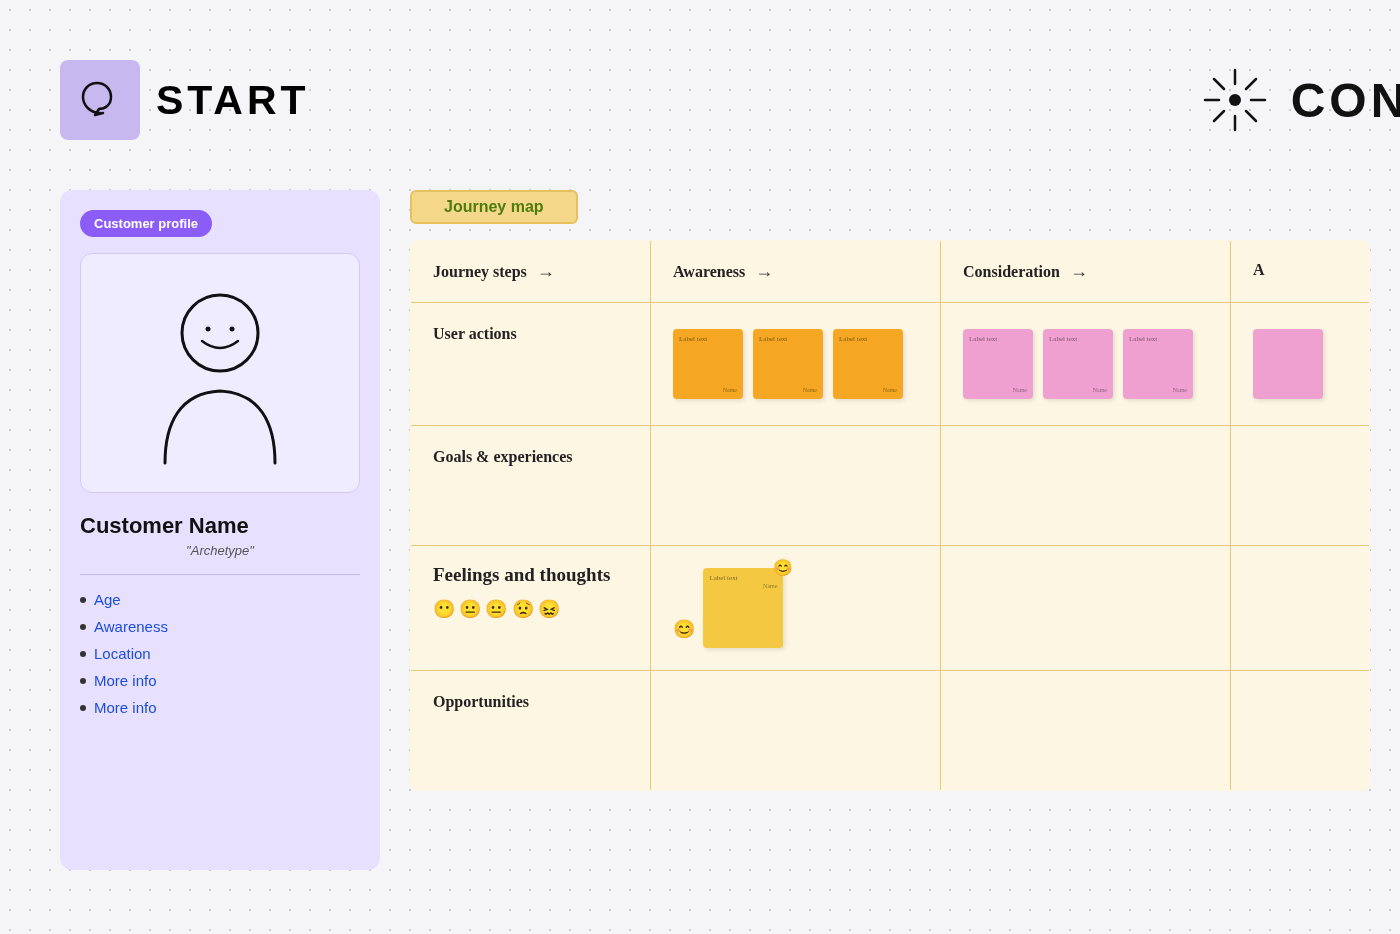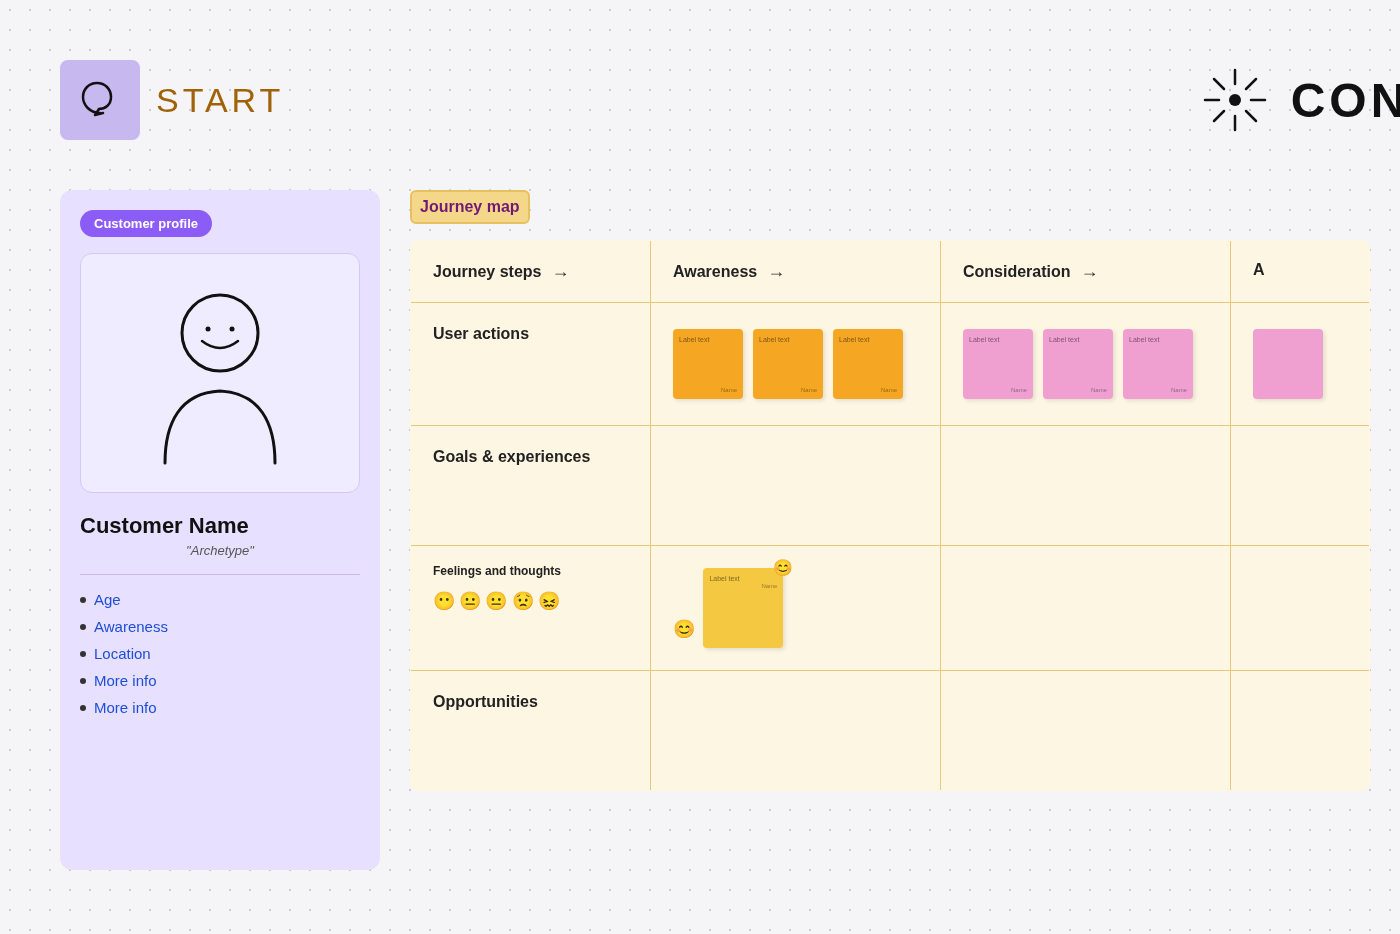--- a/index.html
+++ b/index.html
@@ -39,25 +39,25 @@
       align-items: center;
       justify-content: center;
     }
 
     .header-icon-svg {
       width: 50px;
       height: 50px;
     }
 
     .header-title {
-      font-size: 34px;
-      font-weight: 400;
+      font-size: 41px;
+      font-weight: 700;
       font-family: 'Arial Black', sans-serif;
       letter-spacing: 4px;
-      color: #a16207;
+      color: #000000;
       text-transform: uppercase;
     }
 
     .header-right {
       position: absolute;
       top: 60px;
       right: -60px;
       display: flex;
       align-items: center;
       gap: 16px;
@@ -169,36 +169,37 @@
       position: absolute;
       top: 190px;
       left: 410px;
       right: -200px;
       bottom: 0;
     }
 
     .journey-map-label {
       background: #f5d78a;
       border: 2px solid #e8c060;
-      color: #701a75;
-      padding: 6px 8px;
+      color: #4d7c0f;
+      padding: 6px 32px;
       border-radius: 6px;
       font-size: 16px;
       font-weight: 600;
       display: inline-block;
       margin-bottom: 16px;
     }
 
     .journey-table {
       border-collapse: collapse;
       width: 960px;
       background: #fdf6e3;
       border-radius: 8px;
       overflow: hidden;
       border: 1.5px solid #e8c878;
+      font-family: Liberation Serif, serif;
     }
 
     .journey-table th,
     .journey-table td {
       border: 1.5px solid #e8c878;
       vertical-align: top;
     }
 
     
     .journey-table thead th {
@@ -248,21 +249,21 @@
     }
 
     .row-label {
       font-size: 16px;
       font-weight: 700;
       color: #222;
       padding-top: 4px;
     }
 
     .row-label-sub {
-      font-size: 12px;
+      font-size: 19px;
       font-weight: 700;
       color: #222;
     }
 
     
     .notes-container {
       display: flex;
       gap: 10px;
       flex-wrap: wrap;
       padding: 8px 0;

